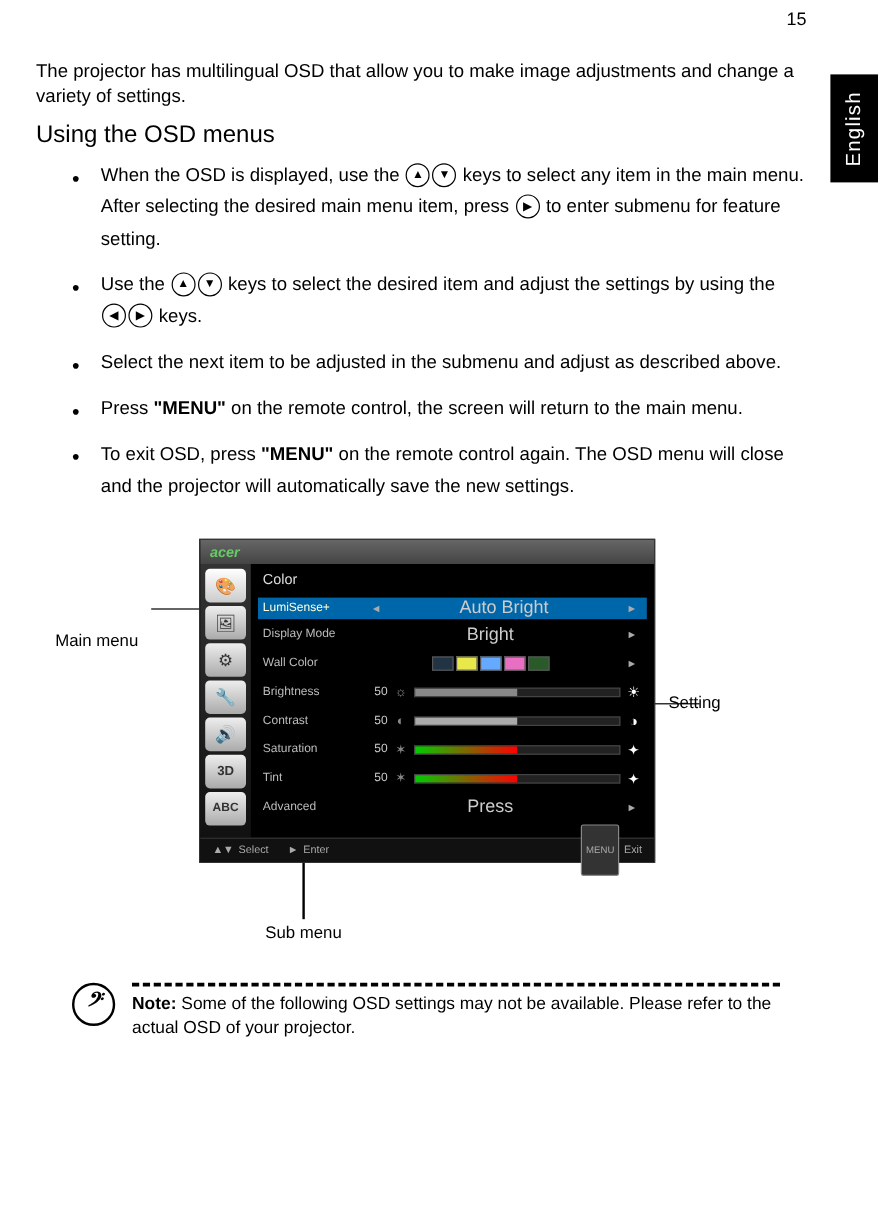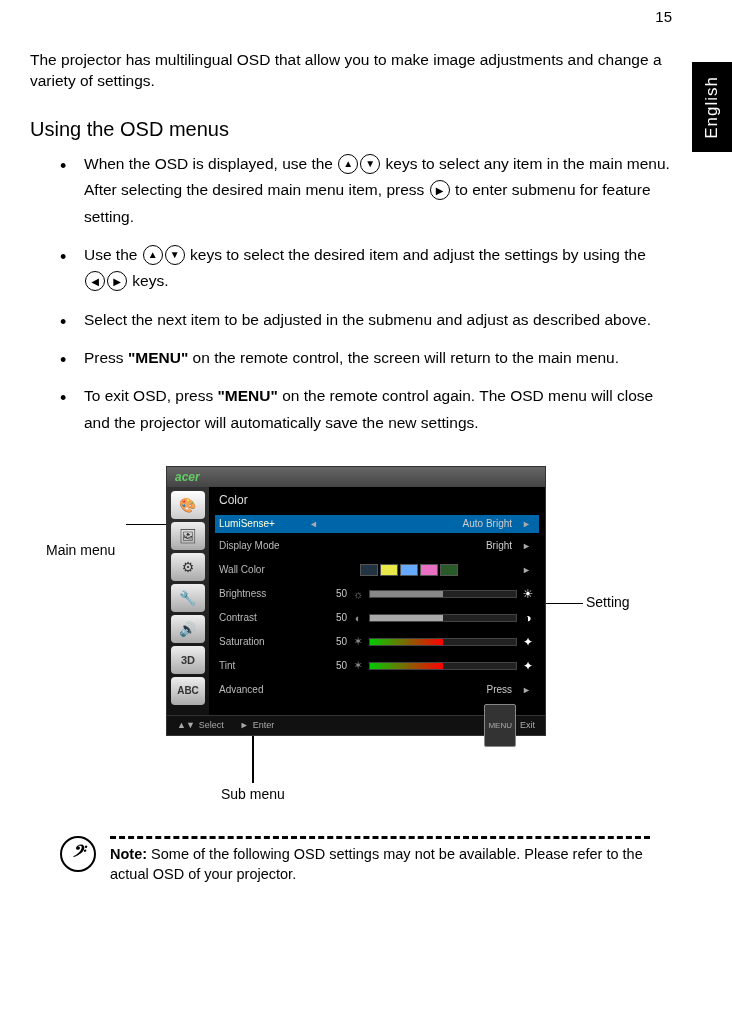--- a/index.html
+++ b/index.html
@@ -40,21 +40,21 @@
       padding: 50px 50px 20px 30px;
     }
     h1 {
       font-size: 28px;
       font-weight: 700;
       margin-bottom: 12px;
     }
     .intro {
       font-size: 15.5px;
       line-height: 1.35;
-      margin-bottom: 26px;
+      margin-bottom: 9px;
       max-width: 640px;
     }
     h2 {
       font-size: 20px;
       font-weight: 400;
       margin-bottom: 10px;
     }
     ul.bullets {
       list-style: none;
       padding-left: 30px;
@@ -165,25 +165,25 @@
       gap: 6px;
     }
     .osd-row.highlight {
       background: #06a;
       padding: 2px 4px;
       margin: -2px -4px;
       color: #fff;
     }
     .osd-label { width: 80px; color: #bbb; font-size: 10px; }
     .osd-row.highlight .osd-label { color: #ffd; }
-    .osd-value { flex: 1; text-align: right; color: #ccc; font-size: 10px; }
+    .osd-value { flex: 1; text-align: center; color: #ccc; font-size: 15px; }
     .arrow-sm { color: #aaa; font-size: 9px; padding: 0 4px; }
     .swatches { display: flex; gap: 2px; flex: 1; justify-content: center; }
     .swatch { width: 18px; height: 12px; border: 1px solid #555; }
-    .slider-row { display: flex; align-items: center; gap: 4px; flex: 1; margin-left: 24px; }
+    .slider-row { display: flex; align-items: center; gap: 4px; flex: 1; }
     .slider-num { color: #ccc; width: 18px; text-align: right; }
     .slider-icon { width: 14px; height: 14px; display: flex; align-items: center; justify-content: center; color: #888; font-size:11px;}
     .slider-bar { flex: 1; height: 8px; background: #222; border: 1px solid #444; position: relative; }
     .slider-fill { position: absolute; left: 0; top: 0; bottom: 0; }
     .slider-end { width: 14px; color: #fff; font-size: 12px; text-align:center;}
     .osd-footer {
       height: 20px;
       background: #111;
       border-top: 1px solid #333;
       display: flex;
@@ -258,21 +258,21 @@
     <li>
       <span>To exit OSD, press </span><span class="menu-word">"MENU"</span><span> on the remote control again. The OSD menu will close and the projector will automatically save the new settings.</span>
     </li>
   </ul>
 
   <div class="figure-wrap">
 
     <div class="callout" style="left:0; top:48px;margin-top:28px;">Main menu</div>
     <div class="callout-line" style="left:80px; top:58px; width:55px; height:1.5px;"></div>
 
-    <div class="callout" style="left:540px; top:128px;">Setting</div>
+    <div class="callout" style="left:511px; top:128px;">Setting</div>
     <div class="callout-line" style="left:482px; top:137px; width:55px; height:1.5px;"></div>
 
     <div class="callout" style="left:175px; top:320px;">Sub menu</div>
     <div class="callout-line" style="left:206px; top:235px; width:1.5px; height:82px;"></div>
 
     <div class="osd">
       <div class="osd-header">acer</div>
       <div class="osd-body">
         <div class="osd-sidebar">
           <div class="side-icon active">🎨</div>

